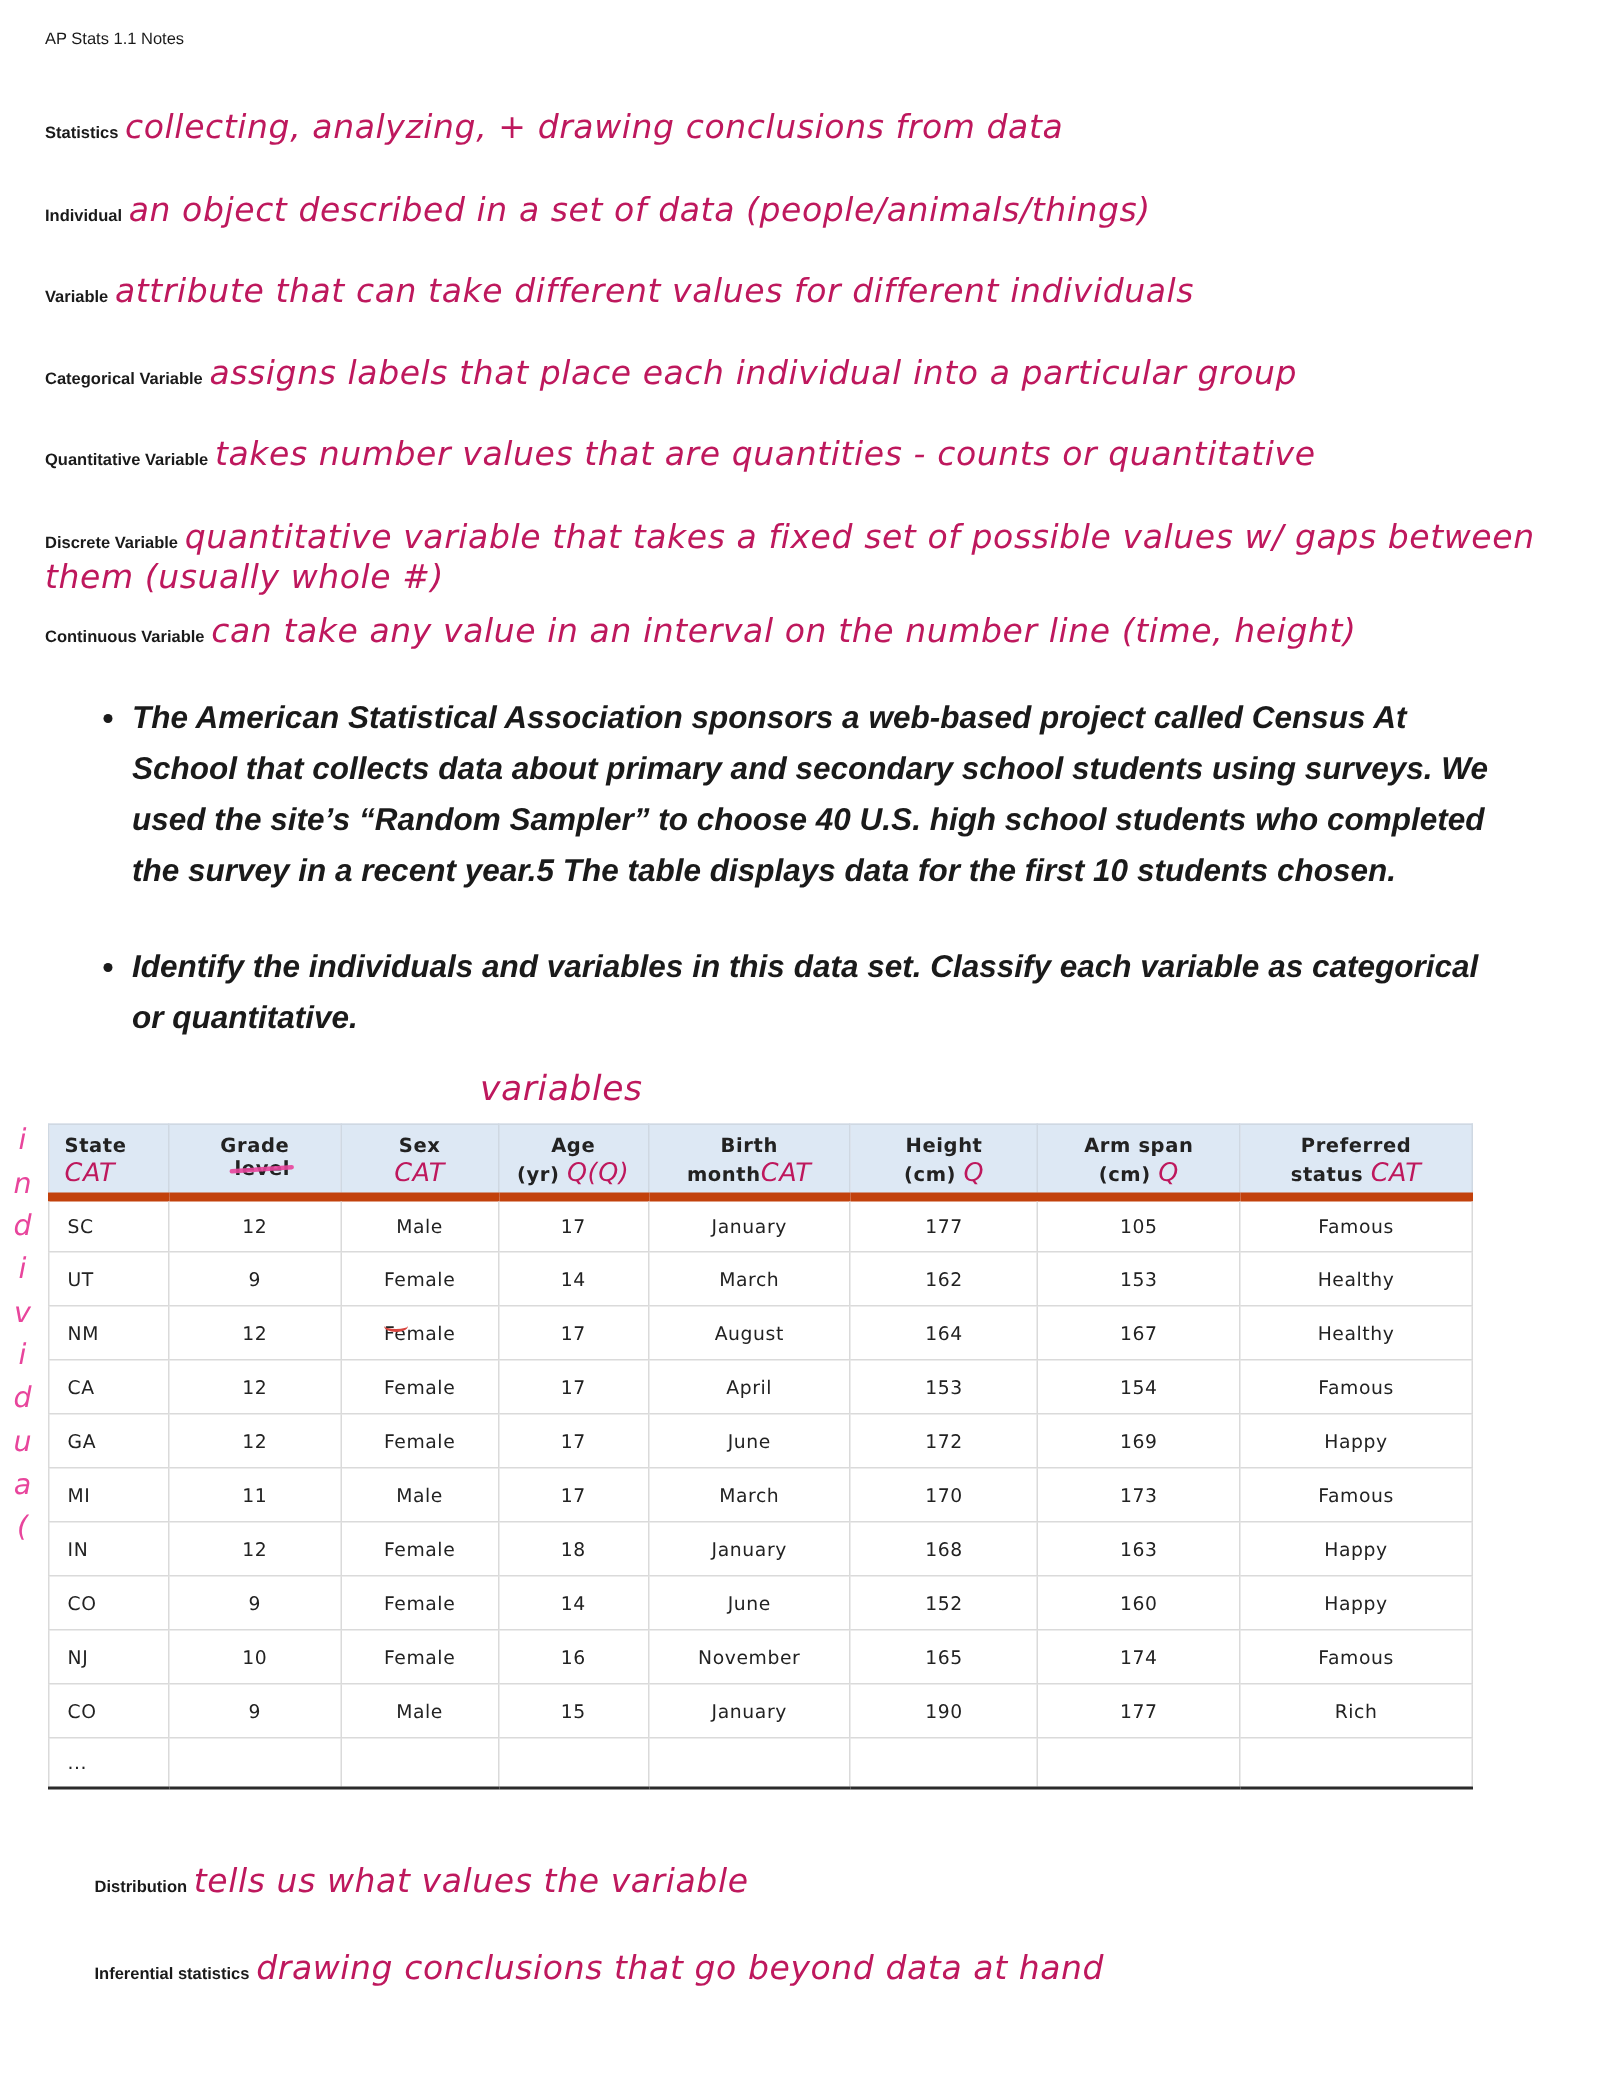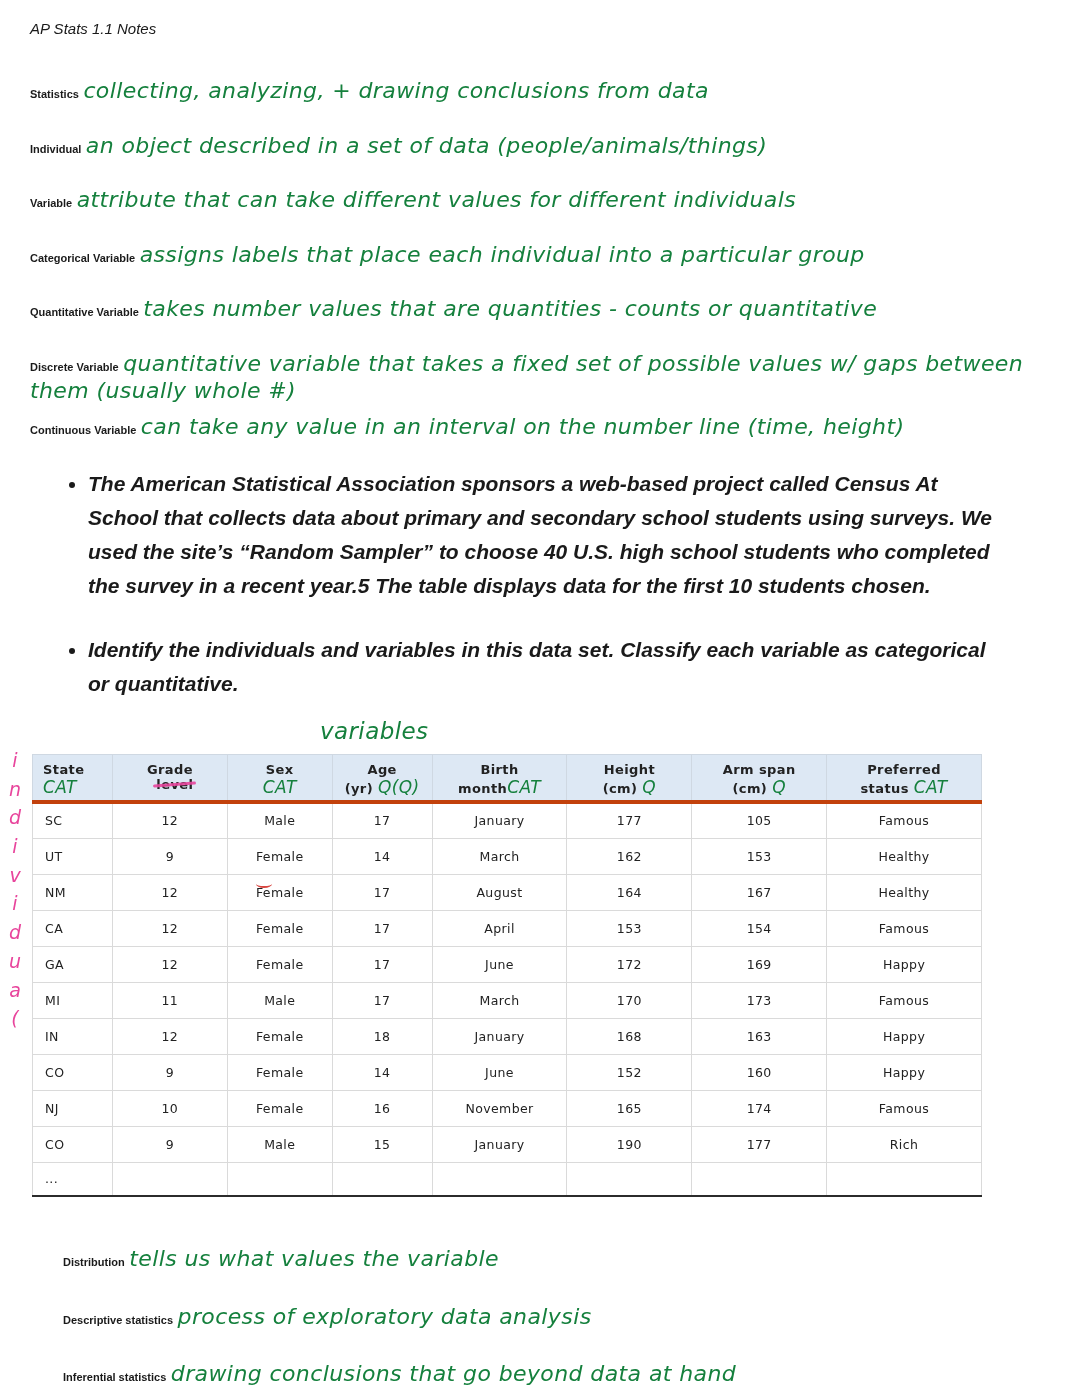--- a/index.html
+++ b/index.html
@@ -2,44 +2,44 @@
 <html><head>
 <meta charset="utf-8">
 <style>
   * { margin:0; padding:0; box-sizing:border-box; }
   html,body { background:#ffffff; }
   body {
     width:1080px; height:1398px; position:relative; overflow:hidden;
     font-family:"Liberation Sans", sans-serif; color:#1a1a1a;
   }
   .page { padding:20px 28px 0 30px; }
-  .doc-title { font-size:15px; margin-bottom:40px;font-style:italic; }
+  .doc-title { font-size:11px; margin-bottom:40px; }
 
   .def-line { margin-bottom:27px; line-height:1.3; }
   .term { font-weight:bold; font-size:11px; }
   .hand {
     font-family:"DejaVu Sans", sans-serif; font-style:italic;
-    color:#15803d; font-size:22px; letter-spacing:0.4px; line-height:1.25;
+    color:#be185d; font-size:22px; letter-spacing:0.4px; line-height:1.25;
   }
   .def-discrete { margin-bottom:8px; }
 
   .bullets { margin:24px 0 0 34px; padding-left:24px; width:940px;
     font-weight:bold; font-size:21px; line-height:1.62;font-style:italic; }
   .bullets li { margin-bottom:30px; }
 
   .variables-label { display:block; margin:-14px 0 2px 290px; font-size:23px; }
 
   .student-table {
     border-collapse:collapse; width:950px; margin-left:2px; margin-top:8px;
     font-family:"DejaVu Sans", sans-serif; font-size:12.5px; letter-spacing:0.4px; color:#222;
   }
   .student-table th, .student-table td { border:1px solid #cfd8e2; }
   .student-table thead th {
     background:#dde8f4; font-weight:bold; font-size:13px;
-    padding:7px 4px 2px; border-bottom:4px solid #c2410c; vertical-align:top; text-align:center;
+    padding:7px 4px 2px; border-bottom:6px solid #c2410c; vertical-align:top; text-align:center;
   }
   .student-table thead th.col-state { text-align:left; padding-left:10px; }
   .student-table td {
     height:36px; text-align:center; padding:2px 6px; border-color:#dadada;
   }
   .student-table td.col-state { text-align:left; padding-left:12px; }
   .student-table tbody tr:last-child td { border-bottom:2px solid #2b2b2b; height:34px; }
   .h2 { font-weight:bold; min-height:18px; }
   .mark { font-size:17px; font-weight:normal; }
   .scribble { position:relative; display:inline-block;margin-left:10px; }
@@ -271,24 +271,20 @@
         </tr>
       </tbody>
   </table>
 
   <div class="bottom-defs">
     <p class="def-line">
       <span class="term">Distribution</span>
       <span class="hand">tells us what values the variable</span>
     </p>
     <p class="def-line">
-      <span class="term">Descriptive statistics</span>
-      <span class="hand">process of exploratory data analysis</span>
-    </p>
-    <p class="def-line">
       <span class="term">Inferential statistics</span>
       <span class="hand">drawing conclusions that go beyond data at hand</span>
     </p>
   </div>
 
 </div>
 
 <div class="margin-letters">
     <span>i</span>
     <span>n</span>

